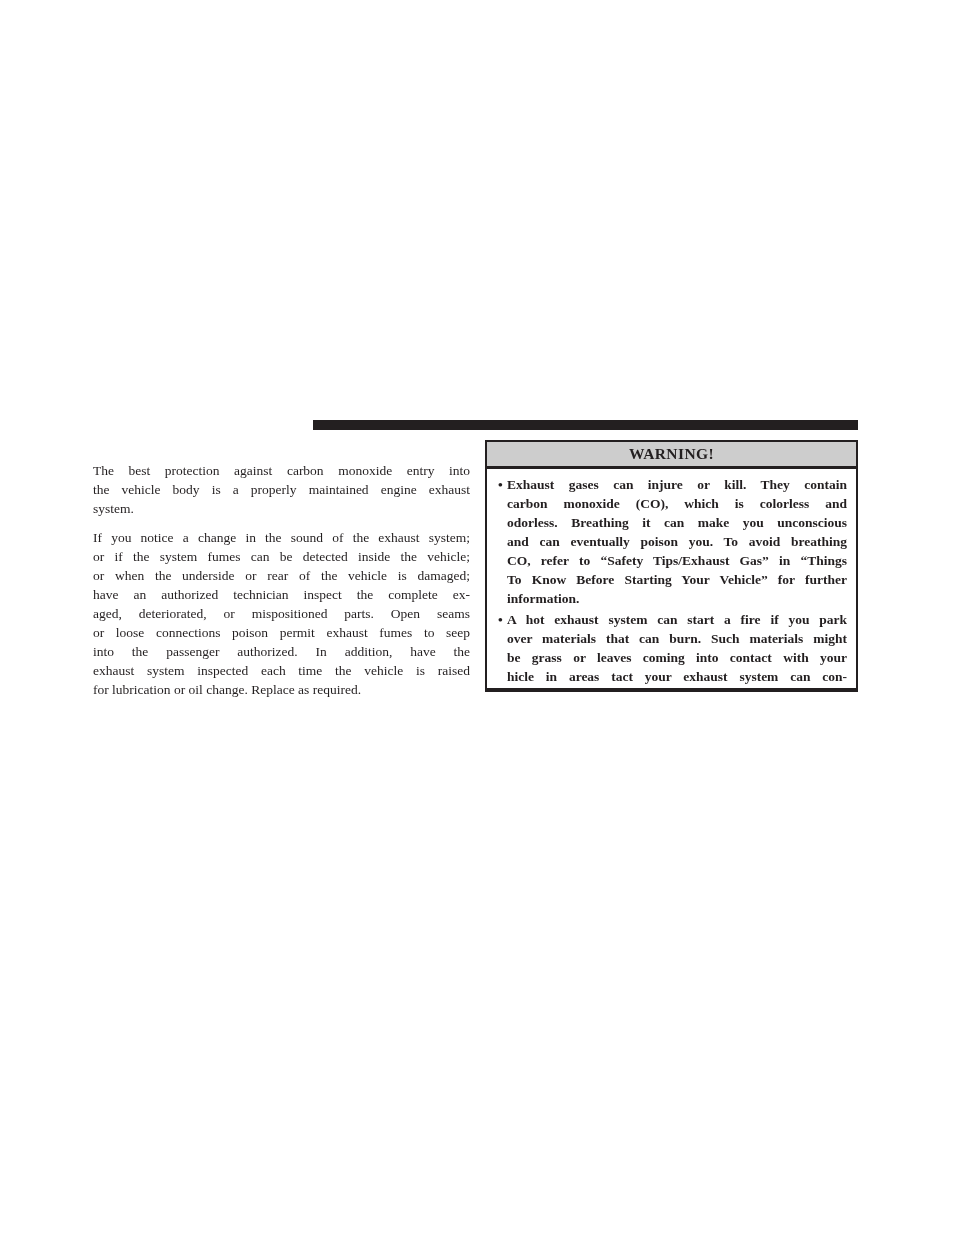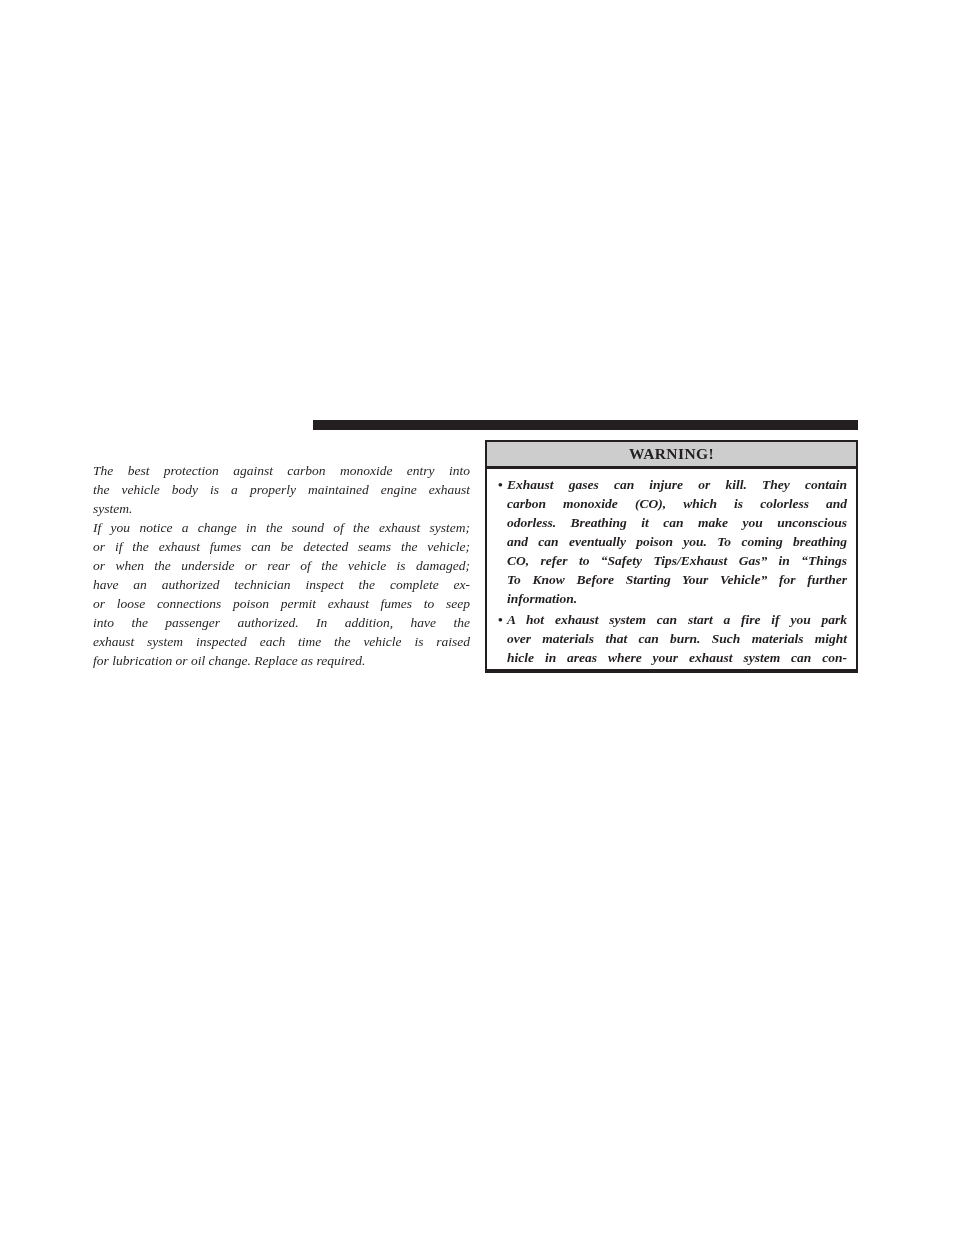--- a/index.html
+++ b/index.html
@@ -26,25 +26,25 @@
   
   #left-col {
     position: absolute;
     left: 93px;
     top: 461px;
     width: 377px;
     font-size: 13.5px;
     line-height: 19px;
   }
   #left-col .para + .para {
+    margin-top: 10px;
   }
   .line {
     text-align: justify;
     text-align-last: justify;
-    font-style: italic;
   }
   .line-last {
     text-align-last: left;
   }
   
   #warning-box {
     position: absolute;
     left: 485px;
     top: 440px;
     width: 373px;
@@ -91,45 +91,47 @@
   <div id="top-rule" style="background: rgb(35, 31, 32);"></div>
 
   <div id="left-col">
       <div class="para">
         <div class="line">The best protection against carbon monoxide entry into</div>
         <div class="line">the vehicle body is a properly maintained engine exhaust</div>
         <div class="line line-last">system.</div>
       </div>
       <div class="para">
         <div class="line">If you notice a change in the sound of the exhaust system;</div>
-        <div class="line">or if the exhaust fumes can be detected seams the vehicle;</div>
+        <div class="line">or if the system fumes can be detected inside the vehicle;</div>
         <div class="line">or when the underside or rear of the vehicle is damaged;</div>
         <div class="line">have an authorized technician inspect the complete ex-</div>
+        <div class="line">aged, deteriorated, or mispositioned parts. Open seams</div>
         <div class="line">or loose connections poison permit exhaust fumes to seep</div>
         <div class="line">into the passenger authorized. In addition, have the</div>
         <div class="line">exhaust system inspected each time the vehicle is raised</div>
         <div class="line line-last">for lubrication or oil change. Replace as required.</div>
       </div>
     </div>
 
   <div id="warning-box" style="border-color: rgb(35, 31, 32);">
     <div id="warning-header" style="background: rgb(205, 205, 205);">WARNING!</div>
     <div id="warning-body">
         <div class="bullet-item">
           <span class="bullet-glyph">•</span>
           <div class="line">Exhaust gases can injure or kill. They contain</div>
           <div class="line">carbon monoxide (CO), which is colorless and</div>
           <div class="line">odorless. Breathing it can make you unconscious</div>
-          <div class="line">and can eventually poison you. To coming breathing</div>
+          <div class="line">and can eventually poison you. To avoid breathing</div>
           <div class="line">CO, refer to “Safety Tips/Exhaust Gas” in “Things</div>
           <div class="line">To Know Before Starting Your Vehicle” for further</div>
           <div class="line line-last">information.</div>
         </div>
         <div class="bullet-item">
           <span class="bullet-glyph">•</span>
           <div class="line">A hot exhaust system can start a fire if you park</div>
           <div class="line">over materials that can burn. Such materials might</div>
-          <div class="line">hicle in areas where your exhaust system can con-</div>
+          <div class="line">be grass or leaves coming into contact with your</div>
+          <div class="line">hicle in areas tact your exhaust system can con-</div>
         </div>
       </div>
   </div>
 
 </div>
 
 </body></html>

